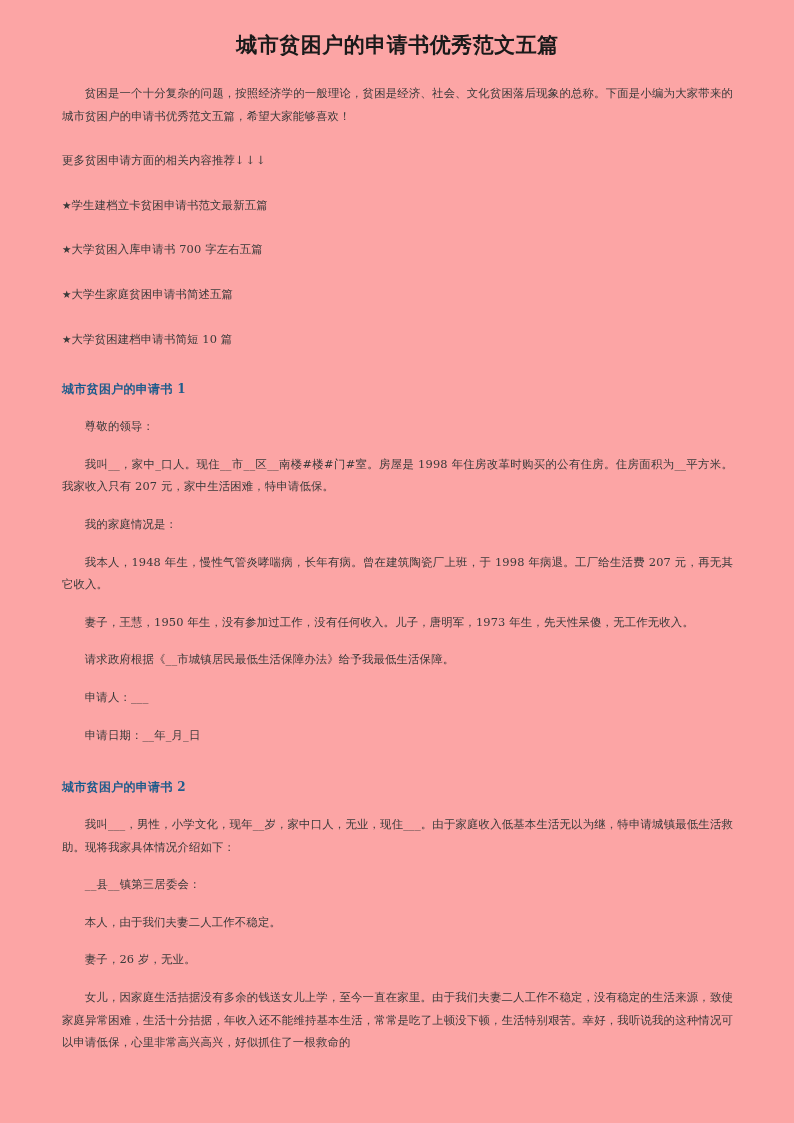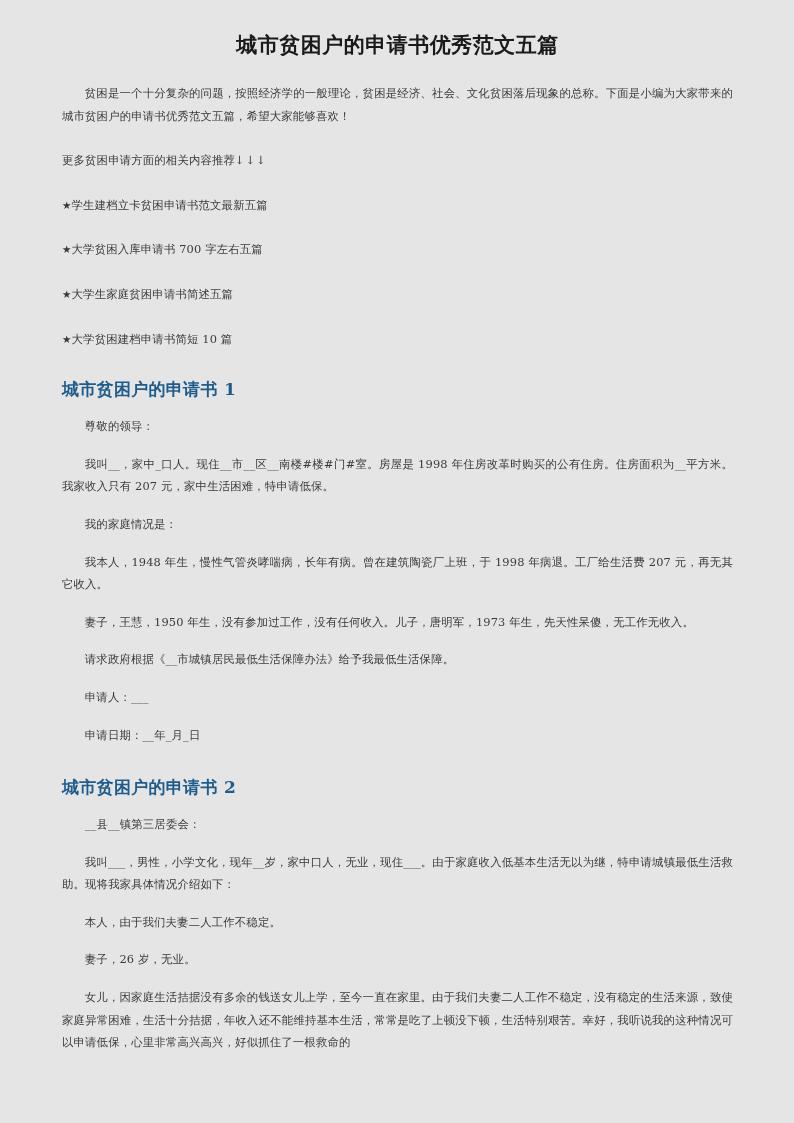--- a/index.html
+++ b/index.html
@@ -86,37 +86,37 @@
   }
   .arrows {
     letter-spacing: 1px;
   }
 
   
   .section-heading {
     margin: 0;
     font-family: "DejaVu Serif", "Liberation Serif", serif;
     font-weight: bold;
-    font-size: 17px;
+    font-size: 12px;
     line-height: 22px;
     letter-spacing: 0.3px;
   }
   .sec1-heading { margin-top: 28px; }
   .sec2-heading { margin-top: 30px; }
   .gap-md { margin-top: 15px; }
 
   
   .tail-clip {
     overflow: hidden;
   }
 </style>
 </head>
 <body>
 
-<div class="page" style="background: #e5e5e5;">
+<div class="page" style="background: #fca5a5;">
   <div class="content">
 
     <h1 class="doc-title" style="color: rgb(26, 26, 26);">城市贫困户的申请书优秀范文五篇</h1>
 
     <p class="para indent intro" style="color: rgb(58, 58, 58);">贫困是一个十分复杂的问题，按照经济学的一般理论，贫困是经济、社会、文化贫困落后现象的总称。下面是小编为大家带来的城市贫困户的申请书优秀范文五篇，希望大家能够喜欢！</p>
 
     <div class="rec-list">
       <div class="rec-line rec-lead" style="color: rgb(58, 58, 58);">
         <span>更多贫困申请方面的相关内容推荐</span><span class="arrows">↓↓↓</span>
       </div>
@@ -141,20 +141,20 @@
     <p class="para indent gap-md" style="color: rgb(58, 58, 58);">我叫__，家中_口人。现住__市__区__南楼#楼#门#室。房屋是 1998 年住房改革时购买的公有住房。住房面积为__平方米。我家收入只有 207 元，家中生活困难，特申请低保。</p>
     <p class="para indent gap-md" style="color: rgb(58, 58, 58);">我的家庭情况是：</p>
     <p class="para indent gap-md" style="color: rgb(58, 58, 58);">我本人，1948 年生，慢性气管炎哮喘病，长年有病。曾在建筑陶瓷厂上班，于 1998 年病退。工厂给生活费 207 元，再无其它收入。</p>
     <p class="para indent gap-md" style="color: rgb(58, 58, 58);">妻子，王慧，1950 年生，没有参加过工作，没有任何收入。儿子，唐明军，1973 年生，先天性呆傻，无工作无收入。</p>
     <p class="para indent gap-md" style="color: rgb(58, 58, 58);">请求政府根据《__市城镇居民最低生活保障办法》给予我最低生活保障。</p>
     <p class="para indent gap-md" style="color: rgb(58, 58, 58);">申请人：___</p>
     <p class="para indent gap-md" style="color: rgb(58, 58, 58);">申请日期：__年_月_日</p>
 
     <h2 class="section-heading sec2-heading" style="color: rgb(31, 92, 140);">城市贫困户的申请书 2</h2>
 
+    <p class="para indent gap-md" style="color: rgb(58, 58, 58);">我叫___，男性，小学文化，现年__岁，家中口人，无业，现住___。由于家庭收入低基本生活无以为继，特申请城镇最低生活救助。现将我家具体情况介绍如下：</p>
     <p class="para indent gap-md" style="color: rgb(58, 58, 58);">__县__镇第三居委会：</p>
-    <p class="para indent gap-md" style="color: rgb(58, 58, 58);">我叫___，男性，小学文化，现年__岁，家中口人，无业，现住___。由于家庭收入低基本生活无以为继，特申请城镇最低生活救助。现将我家具体情况介绍如下：</p>
     <p class="para indent gap-md" style="color: rgb(58, 58, 58);">本人，由于我们夫妻二人工作不稳定。</p>
     <p class="para indent gap-md" style="color: rgb(58, 58, 58);">妻子，26 岁，无业。</p>
     <p class="para indent gap-md tail-clip" style="color: rgb(58, 58, 58);">女儿，因家庭生活拮据没有多余的钱送女儿上学，至今一直在家里。由于我们夫妻二人工作不稳定，没有稳定的生活来源，致使家庭异常困难，生活十分拮据，年收入还不能维持基本生活，常常是吃了上顿没下顿，生活特别艰苦。幸好，我听说我的这种情况可以申请低保，心里非常高兴高兴，好似抓住了一根救命的</p>
 
   </div>
 </div>
 
 </body></html>

